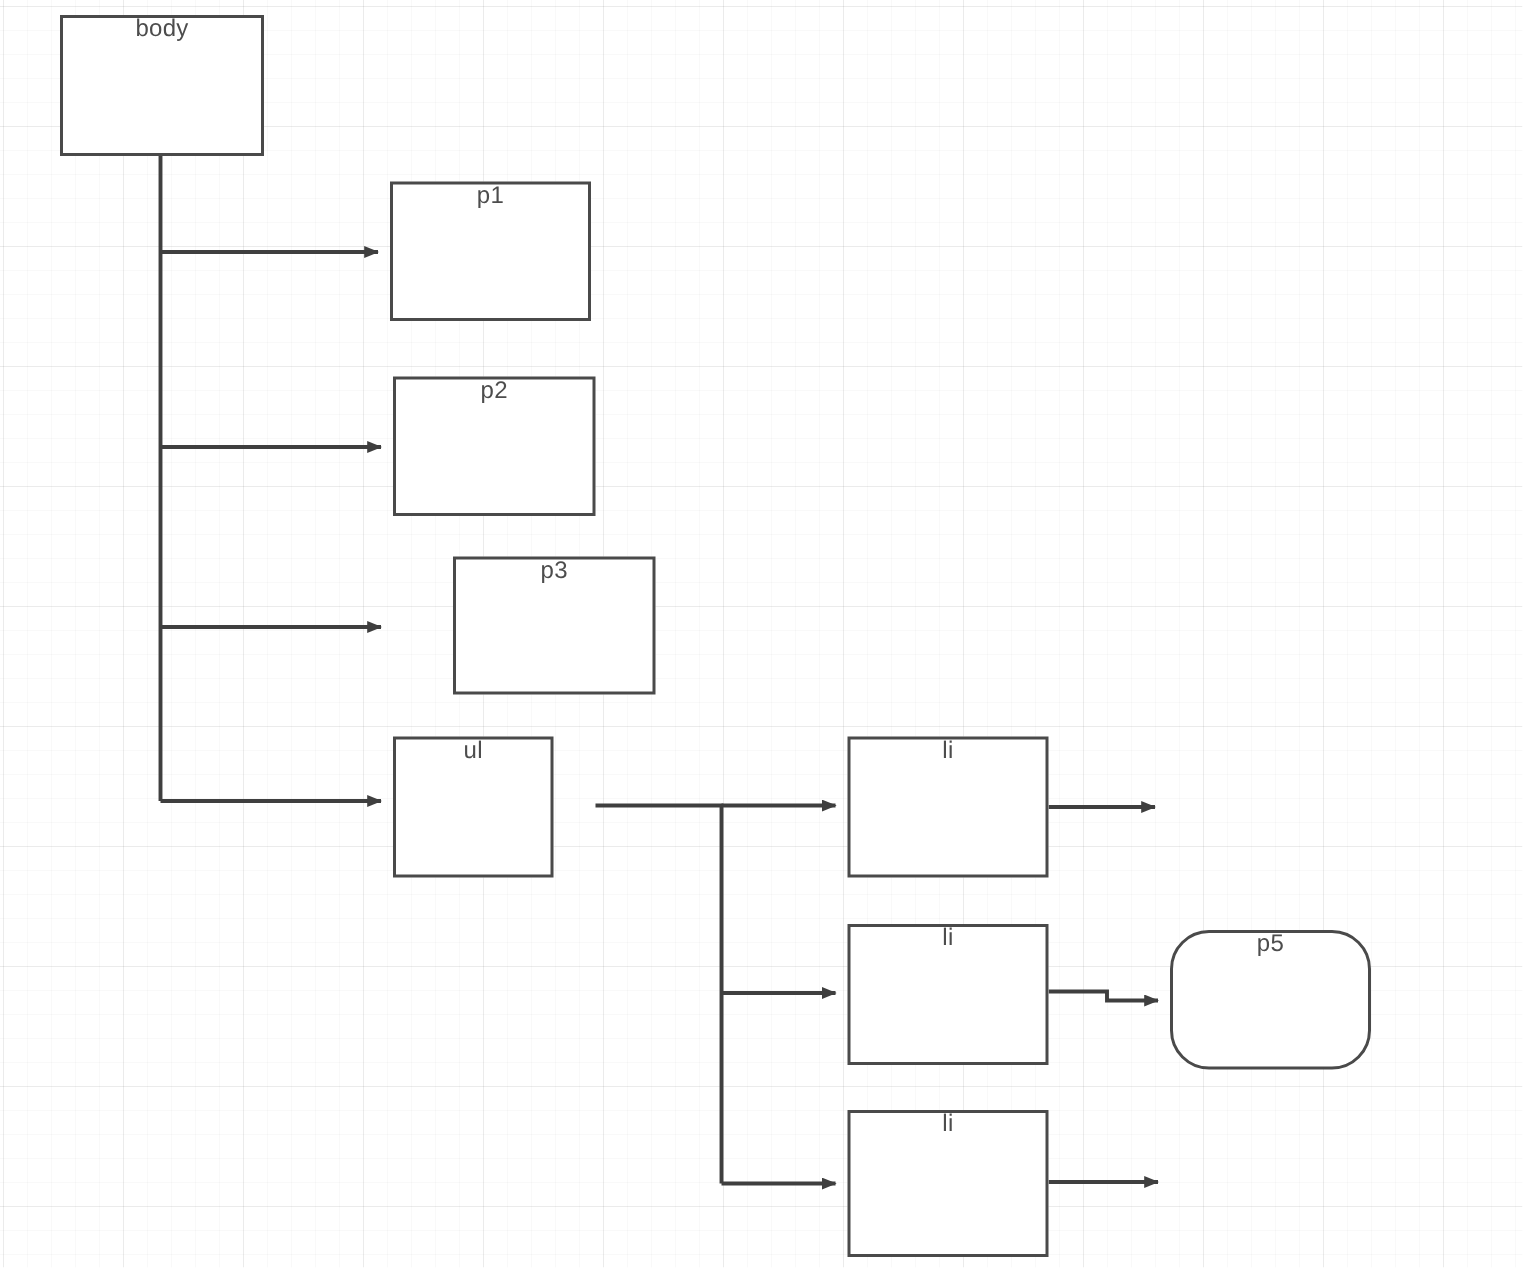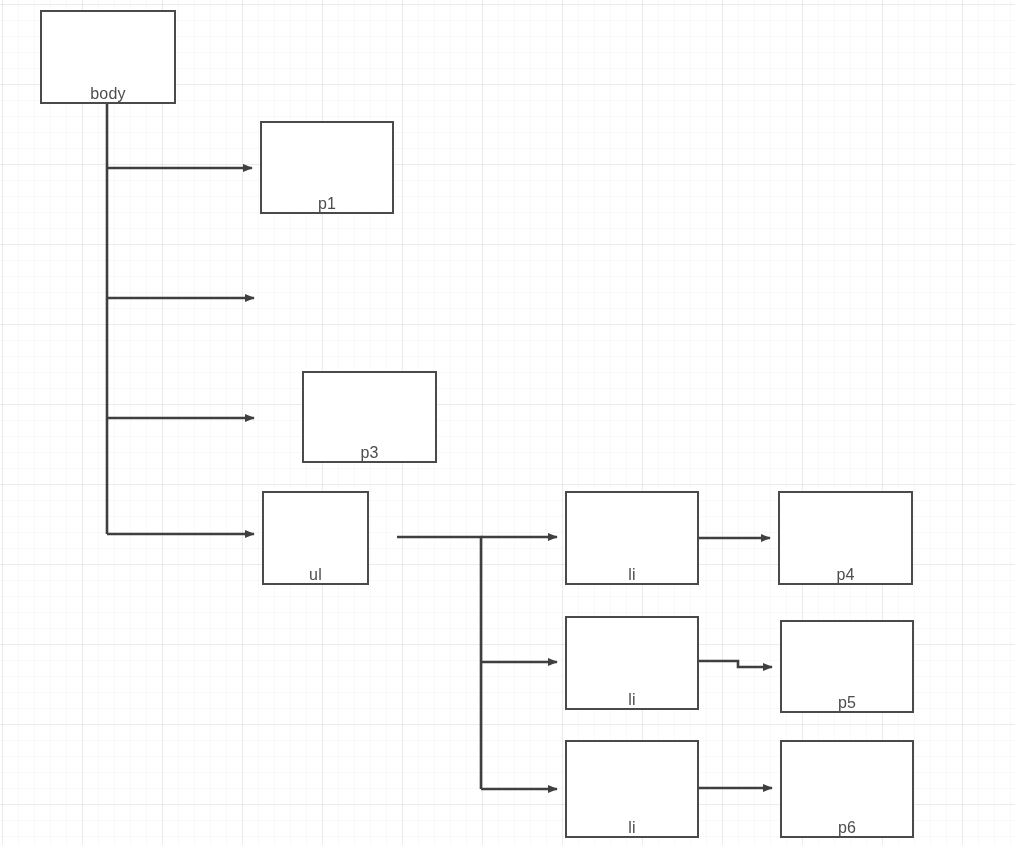--- a/index.html
+++ b/index.html
@@ -30,21 +30,21 @@
     width: 1015px;
     height: 845px;
     pointer-events: none;
   }
   .node {
     position: absolute;
     box-sizing: border-box;
     background: #ffffff;
     border: 2px solid #4a4a4a;
     display: flex;
-    align-items: flex-end;
+    align-items: flex-start;
     justify-content: center;
     color: #4d4d4d;
     font-size: 16px;
     font-family: "Liberation Sans", sans-serif;
     letter-spacing: 0.2px;
     line-height: 1;
   }
   .node-label {
     pointer-events: none;
     user-select: none;
@@ -91,46 +91,43 @@
   </svg>
 
   <div class="node" style="left:40px; top:10px; width:136px; height:94px;">
     <span class="node-label">body</span>
   </div>
 
   <div class="node" style="left:260px; top:121px; width:134px; height:93px;">
     <span class="node-label">p1</span>
   </div>
 
+  <div class="node" style="left:262px; top:251px; width:135px; height:93px;">
+    <span class="node-label">p2</span>
+  </div>
 
   <div class="node" style="left:262px; top:371px; width:135px; height:92px;margin-left:40px;">
     <span class="node-label">p3</span>
   </div>
 
   <div class="node" style="left:262px; top:491px; width:107px; height:94px;">
     <span class="node-label">ul</span>
   </div>
 
   <div class="node" style="left:565px; top:491px; width:134px; height:94px;">
     <span class="node-label">li</span>
   </div>
 
-  <div class="node" style="left:778px; top:491px; width:135px; height:94px;">
-    <span class="node-label">p4</span>
-  </div>
 
   <div class="node" style="left:565px; top:616px; width:134px; height:94px;">
     <span class="node-label">li</span>
   </div>
 
-  <div class="node" style="left:780px; top:620px; width:134px; height:93px;">
+  <div class="node" style="left:780px; top:620px; width:134px; height:93px;border-radius:26px;">
     <span class="node-label">p5</span>
   </div>
 
   <div class="node" style="left:565px; top:740px; width:134px; height:98px;">
     <span class="node-label">li</span>
   </div>
 
-  <div class="node" style="left:780px; top:740px; width:134px; height:98px;">
-    <span class="node-label">p6</span>
-  </div>
 
 </div>
 
 </body></html>

